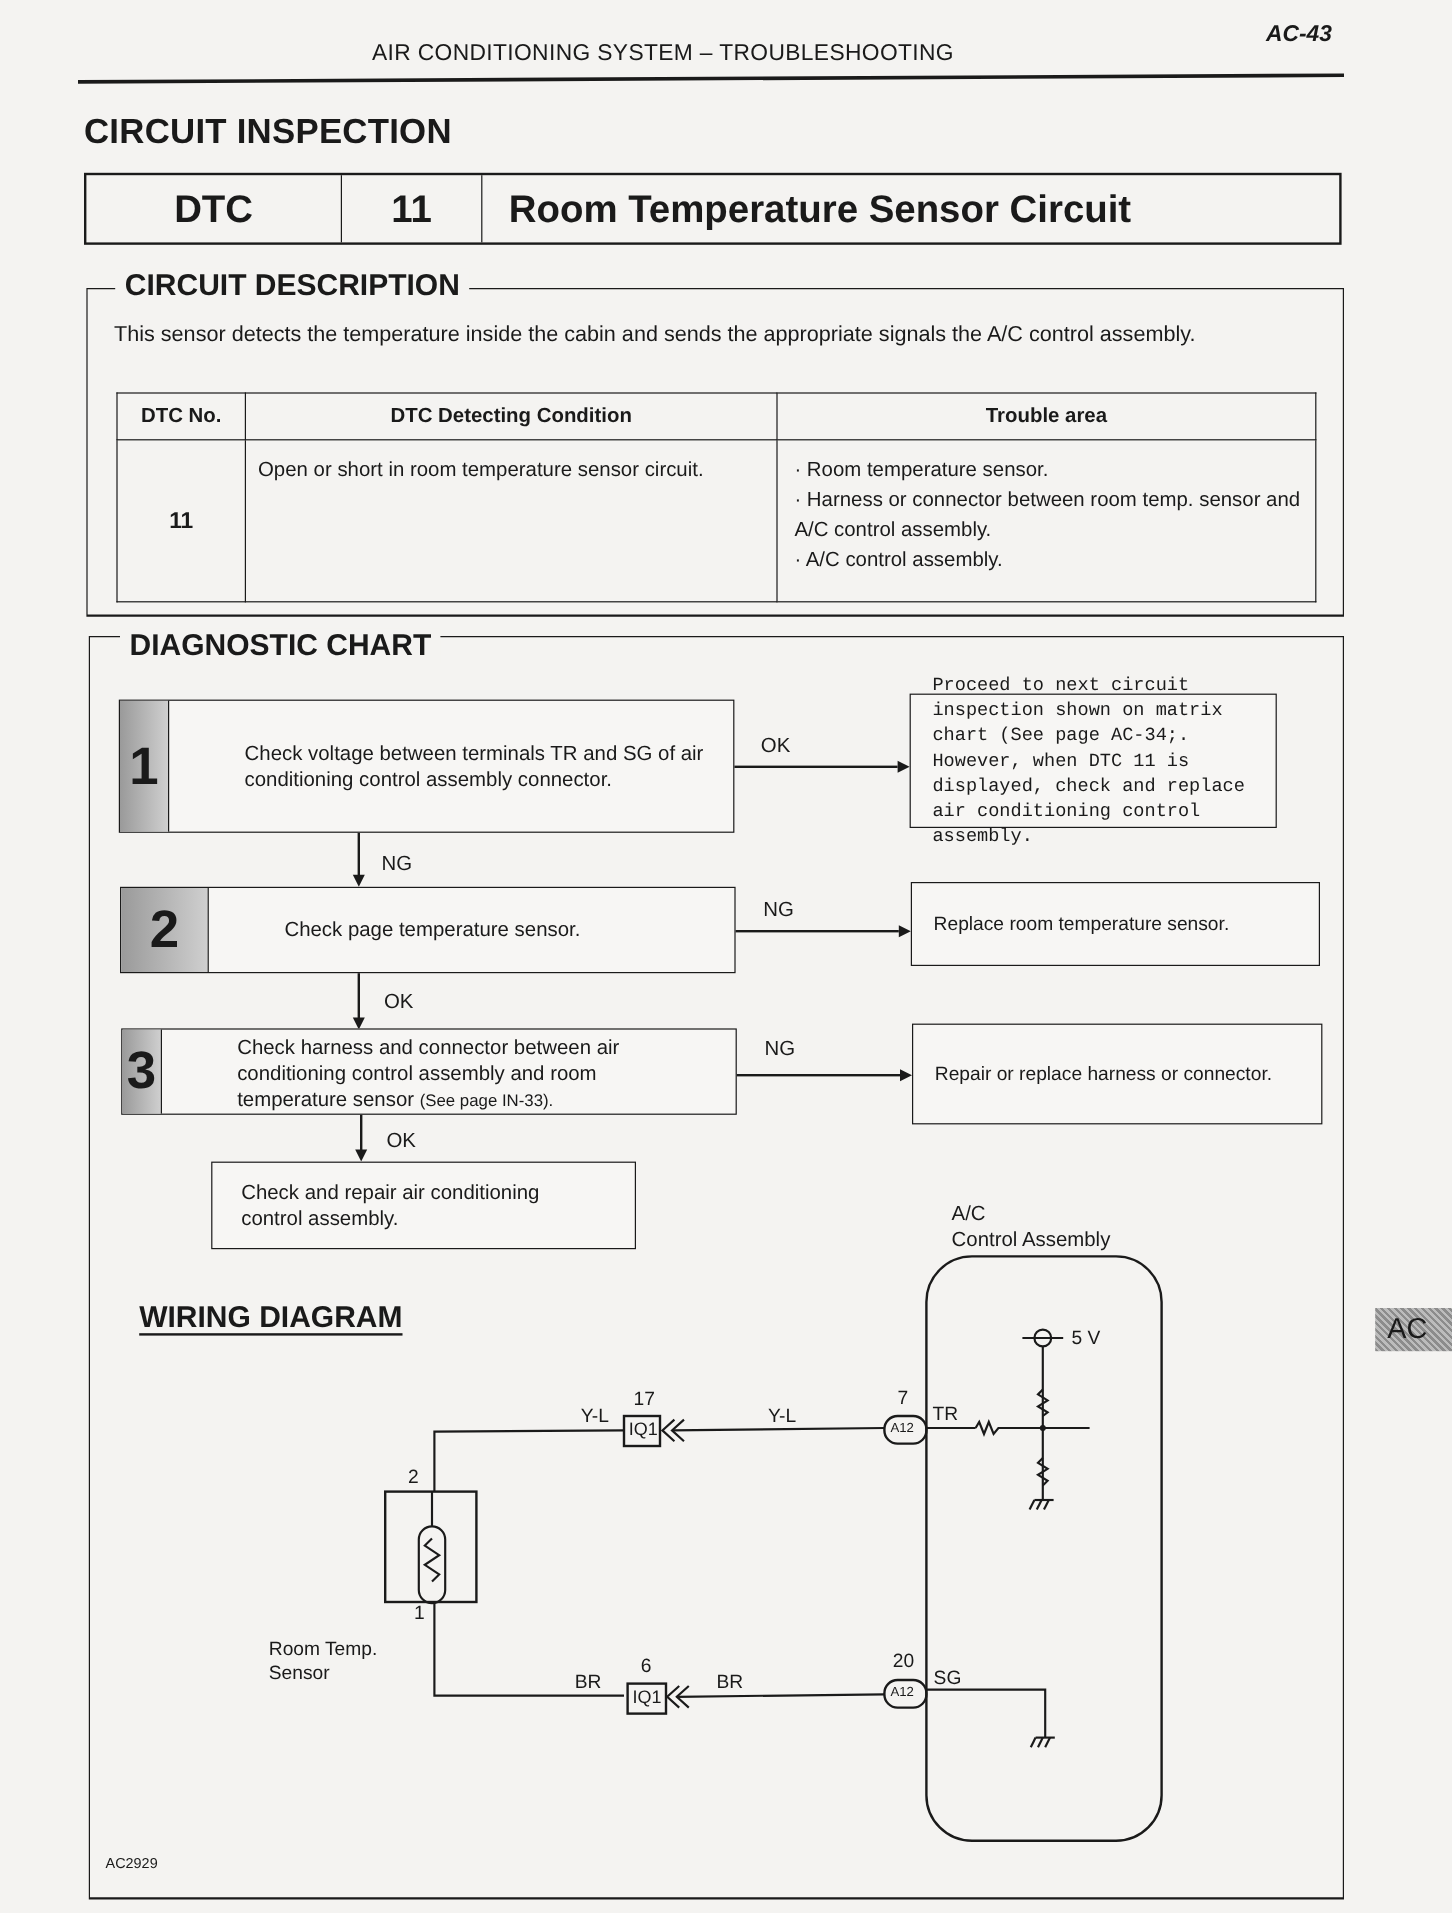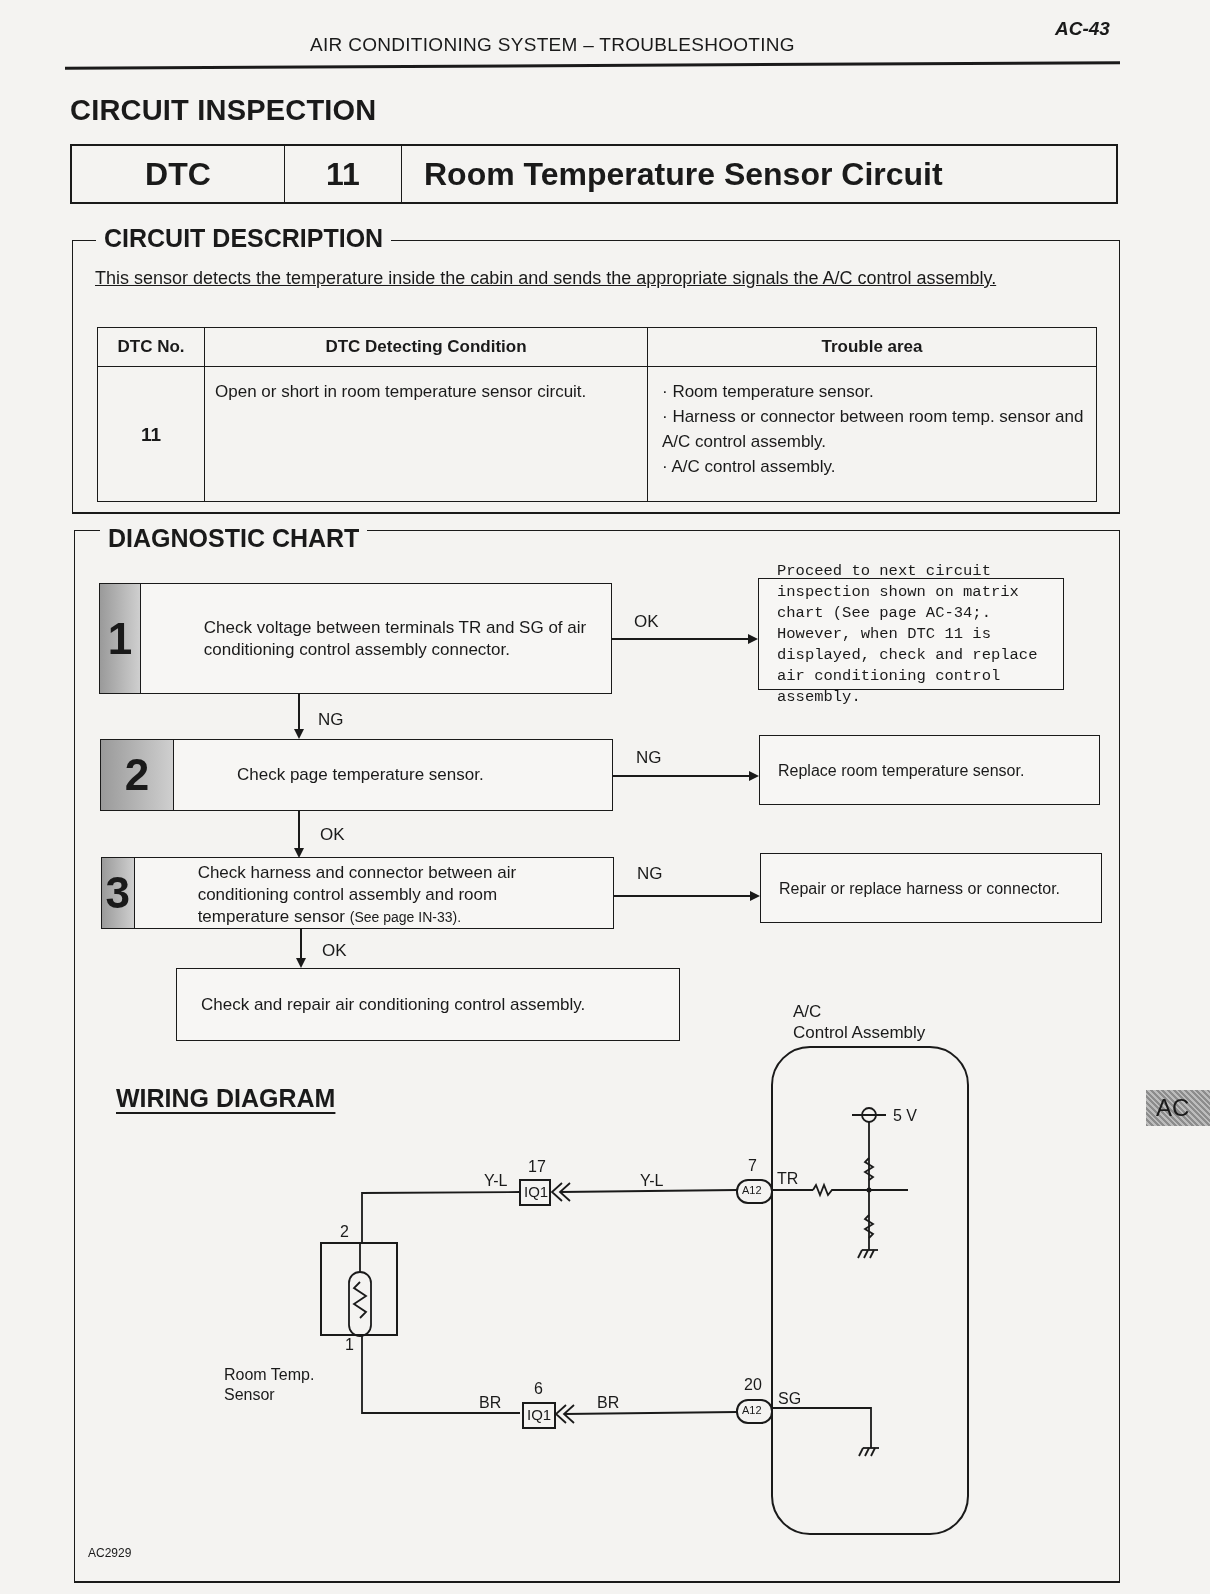--- a/index.html
+++ b/index.html
@@ -9,21 +9,21 @@
   .hdr-page{left:1055px;top:18px;font-size:19px;font-weight:bold;font-style:italic;}
   .hdr-rule{left:65px;top:64px;width:1055px;height:3px;background:#1a1a1a;transform:rotate(-0.3deg);}
   .ci-title{left:70px;top:94px;font-size:29px;font-weight:bold;letter-spacing:0.2px;}
   .dtc-box{left:70px;top:144px;width:1048px;height:60px;border:2px solid #1a1a1a;display:flex;box-sizing:border-box;}
   .dtc-box div{display:flex;align-items:center;font-weight:bold;font-size:32px;}
   .dtc-c1{width:212px;justify-content:center;border-right:1.5px solid #1a1a1a;}
   .dtc-c2{width:116px;justify-content:center;border-right:1.5px solid #1a1a1a;}
   .dtc-c3{padding-left:22px;}
   .section{border:1.5px solid #1a1a1a;box-sizing:border-box;}
   .sec-title{background:#f4f3f1;padding:0 8px;font-size:25px;font-weight:bold;}
-  .desc{left:95px;top:265px;width:1010px;font-size:18px;line-height:27px;text-decoration:underline;}
+  .desc{left:95px;top:265px;width:1010px;font-size:18px;line-height:27px;}
   table.dtc{position:absolute;left:97px;top:327px;width:1000px;border-collapse:collapse;font-size:17px;}
   table.dtc th,table.dtc td{border:1.5px solid #1a1a1a;vertical-align:top;}
   table.dtc th{height:36px;font-weight:bold;vertical-align:middle;}
   table.dtc td{height:110px;padding:12px 10px;line-height:25px;}
   .box{position:absolute;border:1.5px solid #1a1a1a;background:#f7f6f4;box-sizing:border-box;font-size:17px;line-height:22px;}
   .step{display:flex;}
   .step .num{width:72px;background:linear-gradient(90deg,#9a9a9a,#cfcfcf);display:flex;align-items:center;justify-content:center;font-size:44px;font-weight:bold;border-right:1.5px solid #1a1a1a;}
   .step .txt{padding:0 24px;display:flex;align-items:center;margin-left:39px;}
   .res{padding:6px 18px;display:flex;align-items:center;font-size:15.5px;line-height:21px;}
   .lbl{position:absolute;font-size:17px;}
@@ -96,29 +96,29 @@
 <div class="arrow-r" style="left:749px;top:771px;"></div>
 <div class="lbl" style="left:636px;top:748px;">NG</div>
 <div class="vline" style="left:298px;top:811px;height:38px;"></div>
 <div class="arrow-d" style="left:294px;top:848px;"></div>
 <div class="lbl" style="left:320px;top:825px;">OK</div>
 
 <div class="box step" style="left:101px;top:857px;width:513px;height:72px;">
   <div class="num">3</div>
   <div class="txt" style="display:block;padding-top:4px;"><span>Check harness and connector between air conditioning control assembly and room temperature sensor</span> <span style="font-size:14px;">(See page IN-33).</span></div>
 </div>
-<div class="box res" style="left:760px;top:853px;width:342px;height:70px;font-size:16px;">Repair or replace harness or connector.</div>
+<div class="box res" style="left:760px;top:853px;width:342px;height:84px;font-size:16px;">Repair or replace harness or connector.</div>
 <div class="hline" style="left:614px;top:895px;width:136px;"></div>
 <div class="arrow-r" style="left:750px;top:891px;"></div>
 <div class="lbl" style="left:637px;top:864px;">NG</div>
 <div class="vline" style="left:300px;top:929px;height:30px;"></div>
 <div class="arrow-d" style="left:296px;top:958px;"></div>
 <div class="lbl" style="left:322px;top:941px;">OK</div>
 
-<div class="box" style="left:176px;top:968px;width:504px;height:73px;padding:0 24px;display:flex;align-items:center;">Check and repair air conditioning control assembly.</div>
+<div class="box" style="left:176px;top:968px;width:354px;height:73px;padding:0 24px;display:flex;align-items:center;">Check and repair air conditioning control assembly.</div>
 
 <div class="abs wd-title">WIRING DIAGRAM</div>
 
 <svg class="abs" style="left:0;top:0;" width="1210" height="1594">
   <g stroke="#1a1a1a" stroke-width="1.8" fill="none">
 
     <rect x="772" y="1047" width="196" height="487" rx="38" ry="38" stroke-width="2"></rect>
 
     <polyline points="362,1243 362,1193 520,1192"></polyline>
 

